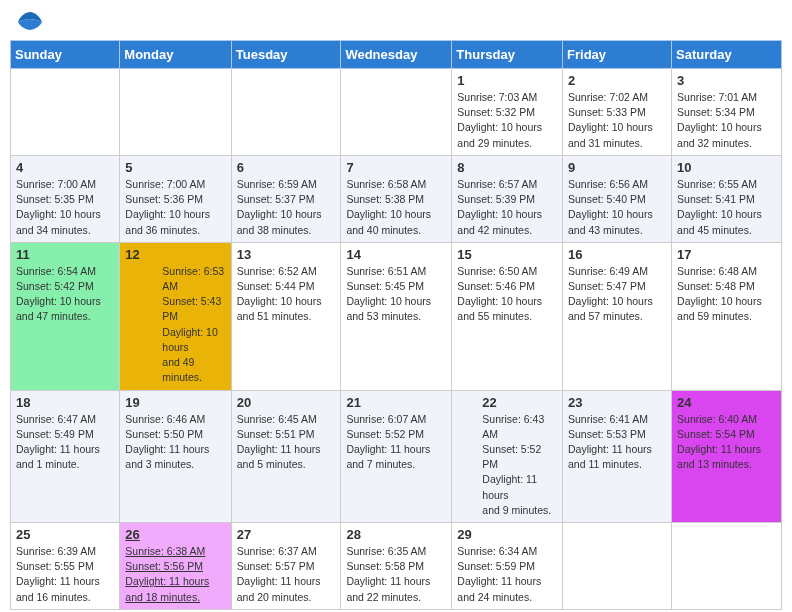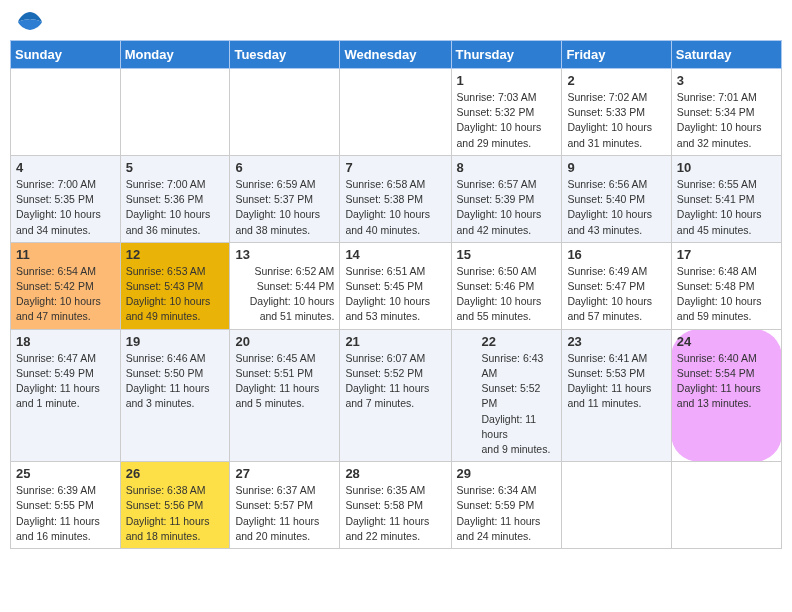--- a/index.html
+++ b/index.html
@@ -199,37 +199,37 @@
         </td>
         <td style="background: rgb(240, 244, 250);">
           <span class="day-number">10</span>
           <div class="day-info" style="white-space: pre-line;">Sunrise: 6:55 AM
 Sunset: 5:41 PM
 Daylight: 10 hours
 and 45 minutes.</div>
         </td>
       </tr>
       <tr>
-        <td style="background: #fdba74;">
+        <td style="background: #86efac;">
           <span class="day-number">11</span>
           <div class="day-info" style="white-space: pre-line;">Sunrise: 6:54 AM
 Sunset: 5:42 PM
 Daylight: 10 hours
 and 47 minutes.</div>
         </td>
         <td style="background: #eab308;">
           <span class="day-number">12</span>
-          <div class="day-info" style="white-space: pre-line;">Sunrise: 6:53 AM
+          <div class="day-info" style="white-space: pre-line; margin-left: 37px;">Sunrise: 6:53 AM
 Sunset: 5:43 PM
 Daylight: 10 hours
 and 49 minutes.</div>
         </td>
         <td style="background: rgb(255, 255, 255);">
           <span class="day-number">13</span>
-          <div class="day-info" style="white-space: pre-line; text-align: right;">Sunrise: 6:52 AM
+          <div class="day-info" style="white-space: pre-line;">Sunrise: 6:52 AM
 Sunset: 5:44 PM
 Daylight: 10 hours
 and 51 minutes.</div>
         </td>
         <td style="background: rgb(255, 255, 255);">
           <span class="day-number">14</span>
           <div class="day-info" style="white-space: pre-line;">Sunrise: 6:51 AM
 Sunset: 5:45 PM
 Daylight: 10 hours
 and 53 minutes.</div>
@@ -292,37 +292,37 @@
 Daylight: 11 hours
 and 9 minutes.</div>
         </td>
         <td style="background: rgb(240, 244, 250);">
           <span class="day-number">23</span>
           <div class="day-info" style="white-space: pre-line;">Sunrise: 6:41 AM
 Sunset: 5:53 PM
 Daylight: 11 hours
 and 11 minutes.</div>
         </td>
-        <td style="background: #f0abfc; border-radius: 28px;">
+        <td style="background: #d946ef;">
           <span class="day-number">24</span>
           <div class="day-info" style="white-space: pre-line;">Sunrise: 6:40 AM
 Sunset: 5:54 PM
 Daylight: 11 hours
 and 13 minutes.</div>
         </td>
       </tr>
       <tr>
         <td style="background: rgb(255, 255, 255);">
           <span class="day-number">25</span>
           <div class="day-info" style="white-space: pre-line;">Sunrise: 6:39 AM
 Sunset: 5:55 PM
 Daylight: 11 hours
 and 16 minutes.</div>
         </td>
-        <td style="background: #fde047;">
+        <td style="background: #f0abfc; text-decoration: underline;">
           <span class="day-number">26</span>
           <div class="day-info" style="white-space: pre-line;">Sunrise: 6:38 AM
 Sunset: 5:56 PM
 Daylight: 11 hours
 and 18 minutes.</div>
         </td>
         <td style="background: rgb(255, 255, 255);">
           <span class="day-number">27</span>
           <div class="day-info" style="white-space: pre-line;">Sunrise: 6:37 AM
 Sunset: 5:57 PM

